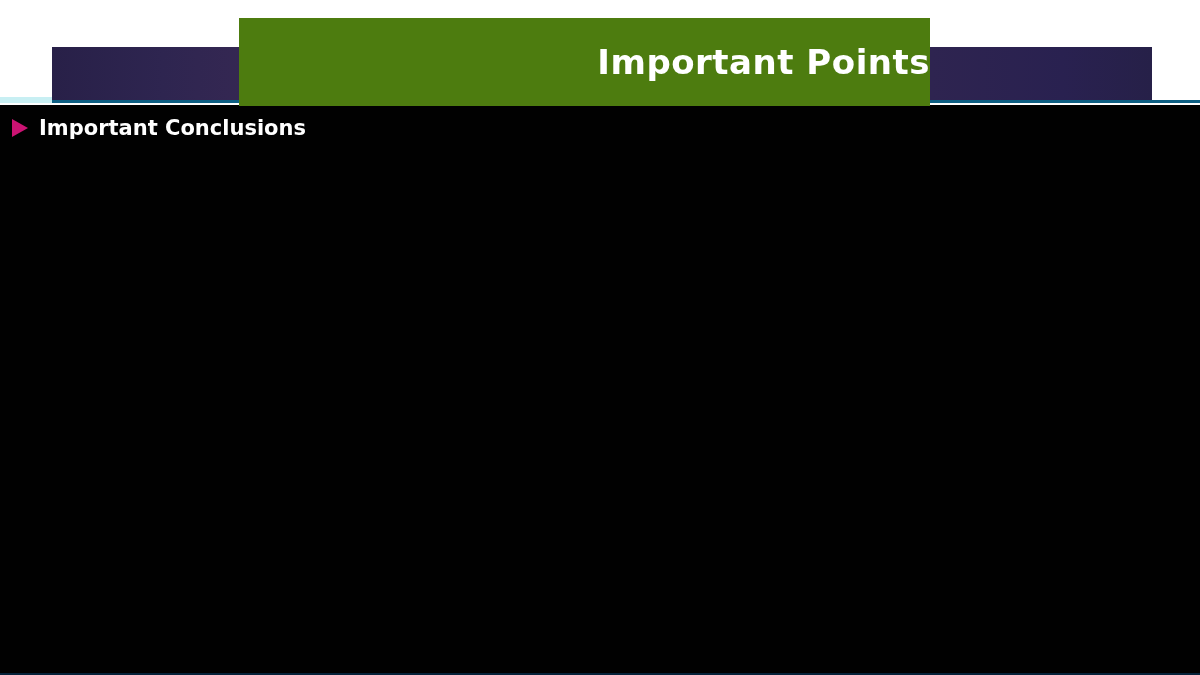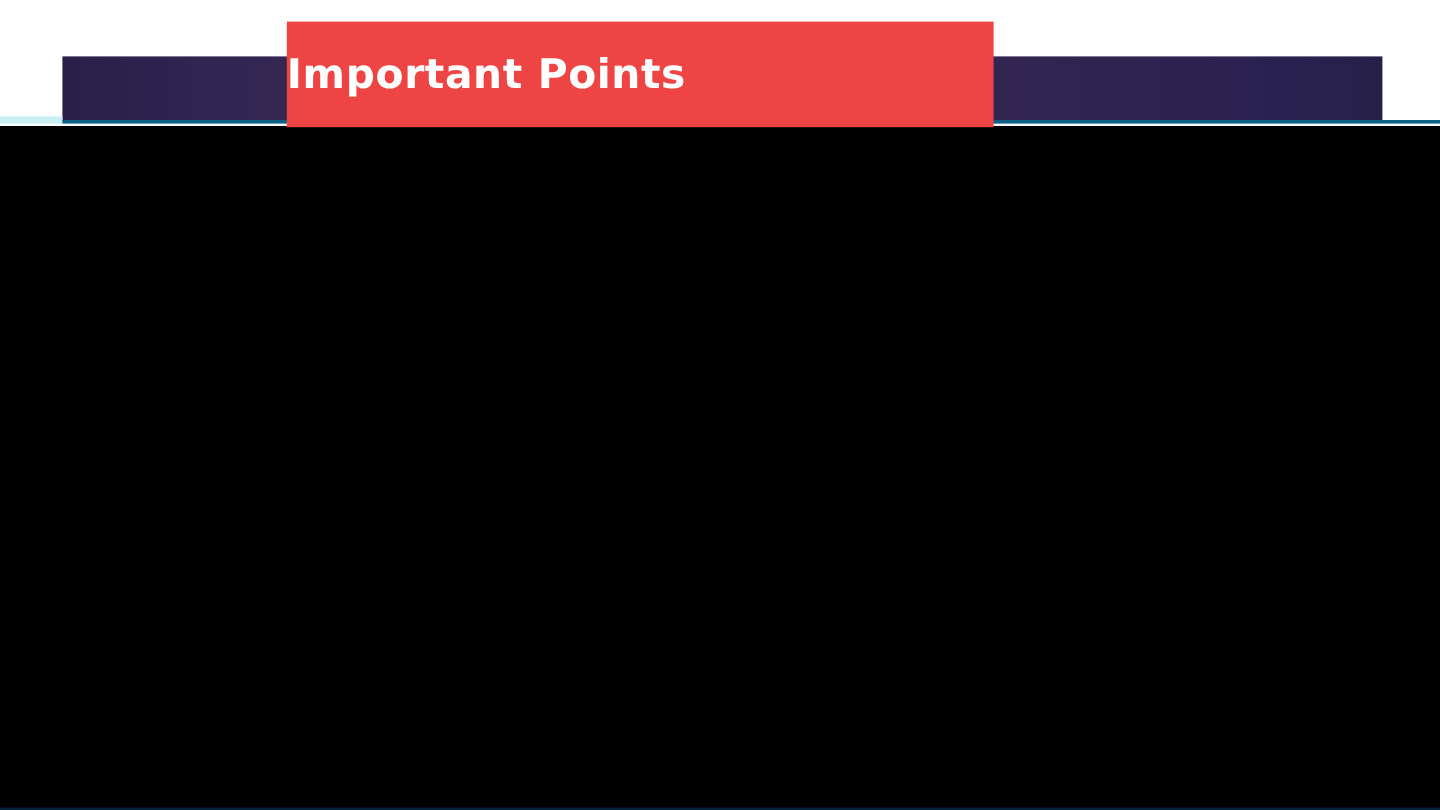--- a/index.html
+++ b/index.html
@@ -94,26 +94,26 @@
     font-size: 34px;
     line-height: 1;
     letter-spacing: 1px;
   }
 
   
   .title-plaque {
     position: absolute;
     left: 239px;
     top: 18px;
-    width: 589px;
+    width: 691px;
     height: 88px;
-    background: #ef4444;
+    background: #4d7c0f;
     display: flex;
     align-items: center;
-    justify-content: flex-start;
+    justify-content: flex-end;
   }
   .title-text {
     color: #ffffff;
     font-family: "DejaVu Sans", sans-serif;
     font-weight: bold;
     font-size: 34px;
     line-height: 1;
     letter-spacing: 0.5px;
     text-align: center;
     white-space: nowrap;
@@ -161,14 +161,20 @@
 
   <div class="header-band"></div>
   <div class="header-underline-left"></div>
   <div class="header-underline"></div>
 
 
   <div class="title-plaque">
     <div class="title-text">Important Points</div>
   </div>
 
+  <div class="bullet-list">
+    <div class="bullet-row">
+      <span class="bullet-marker"></span>
+      <span class="bullet-label">Important Conclusions</span>
+    </div>
+  </div>
 
 </div>
 
 </body></html>

